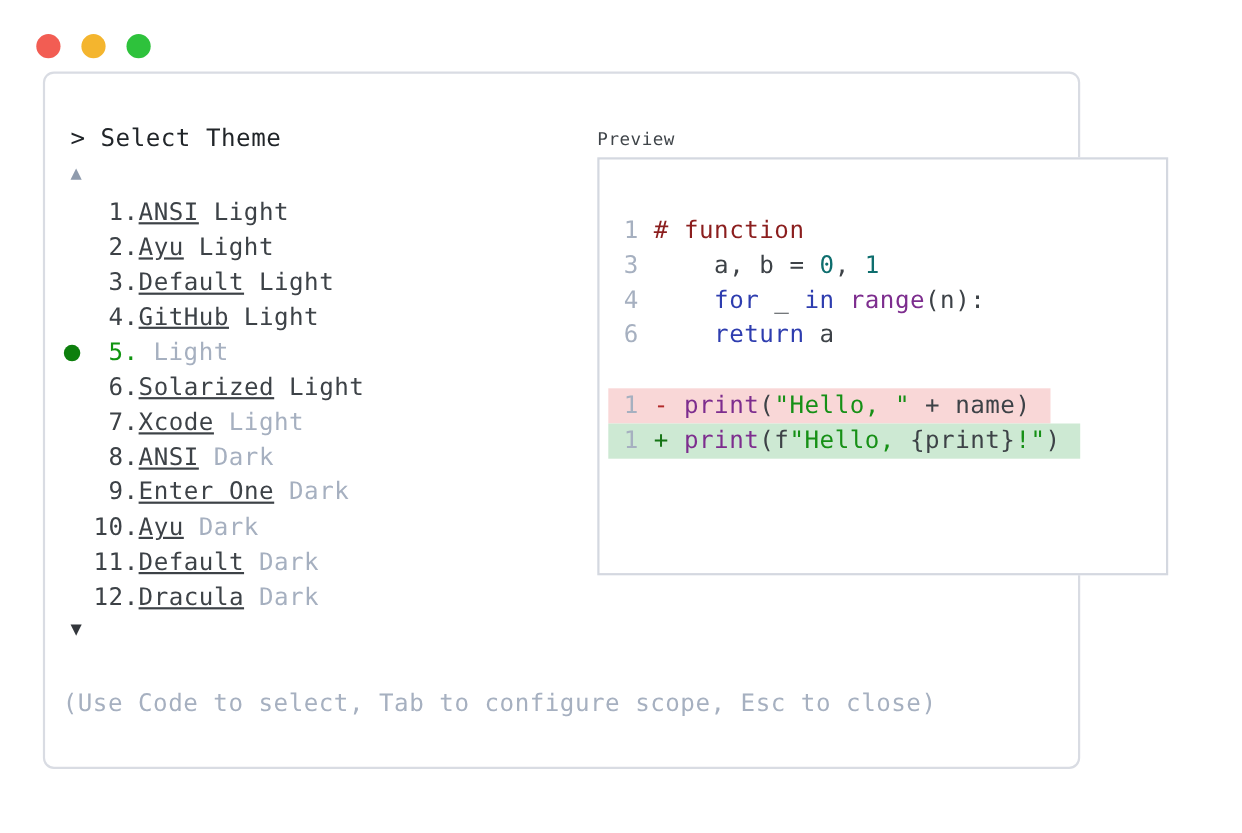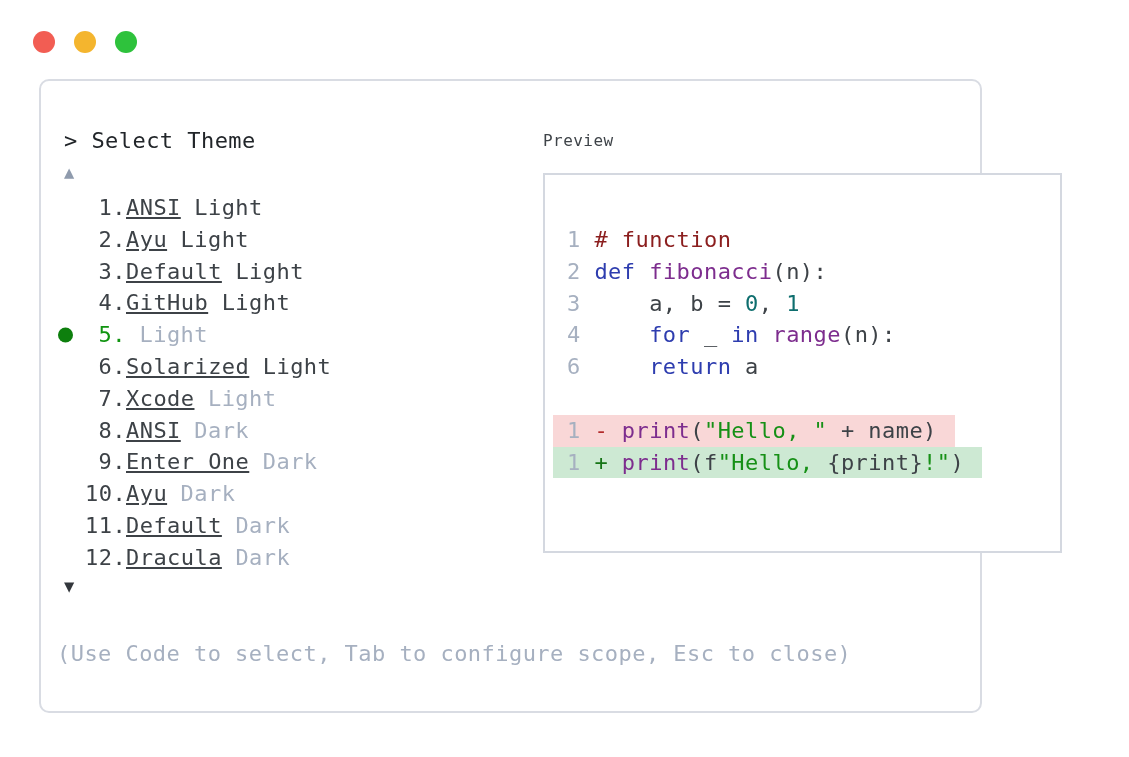--- a/index.html
+++ b/index.html
@@ -16,21 +16,21 @@
   }
   *{box-sizing:border-box;}
   html,body{margin:0;padding:0;}
   body{
     width:1129px;height:757px;background:#ffffff;overflow:hidden;position:relative;
     font-family:"DejaVu Sans Mono","Liberation Mono",monospace;
   }
   .titlebar{position:absolute;left:33px;top:31px;display:flex;gap:19px;}
   .light{width:22px;height:22px;border-radius:50%;}
   .mainbox{
-    position:absolute;left:39px;top:79px;width:943px;height:634px;
+    position:absolute;left:39px;top:65px;width:943px;height:634px;
     border:2px solid var(--border);border-radius:10px;background:#fff;
   }
   .content{display:flex;padding:44px 0 0 23px;}
   .left{width:479px;flex:none;}
   .right{flex:1;}
   .mono{font-family:"DejaVu Sans Mono","Liberation Mono",monospace;letter-spacing:0.45px;}
   .prompt{font-size:22px;line-height:32px;height:32px;color:var(--title);white-space:pre;}
   .scroll-up{height:35px;line-height:30px;font-size:17px;color:#8f9bad;}
   .scroll-down{height:30px;line-height:24px;font-size:17px;color:#33373c;}
   .theme-list{list-style:none;margin:0;padding:0;}
@@ -40,21 +40,21 @@
   .bullet{position:absolute;left:0;top:50%;transform:translateY(-50%);
     width:15px;height:15px;border-radius:50%;background:var(--bullet-green);}
   .num{width:41px;flex:none;text-align:right;white-space:pre;}
   .name{margin-left:0;white-space:pre;text-decoration:underline;}
   .variant{margin-left:13.5px;white-space:pre;}
   .variant.muted{color:var(--muted);}
   .theme-item.selected .num,.theme-item.selected .name{color:var(--sel-green);}
   .hint{margin:36px 0 0 16px;font-size:22px;line-height:28px;color:var(--muted);
     letter-spacing:0.45px;white-space:pre;}
   .preview-title{font-size:16px;line-height:32px;height:32px;color:#3f4449;letter-spacing:0.45px;}
-  .preview-box{margin-top:16px;width:519px;height:380px;border:2px solid var(--preview-border);
+  .preview-box{width:519px;height:380px;border:2px solid var(--preview-border);
     background:#fff;padding:49px 0 14px 22px;overflow:hidden;}
   .code-line{height:31.8px;line-height:31.8px;font-size:22px;white-space:pre;color:var(--t-pl);}
   .linebg{display:inline-block;padding:0 18px 0 14px;margin-left:-14px;height:100%;}
   .linebg.del{background:var(--bg-del);}
   .linebg.ins{background:var(--bg-ins);}
   .t-ln{color:var(--t-ln);} .t-com{color:var(--t-com);} .t-kw{color:var(--t-kw);}
   .t-fn{color:var(--t-fn);} .t-num{color:var(--t-num);} .t-str{color:var(--t-str);}
   .t-pl{color:var(--t-pl);} .t-del{color:var(--t-del);} .t-ins{color:var(--t-ins);}
 </style>
 </head>
@@ -84,21 +84,20 @@
           <li class="theme-item mono"><span class="bullet-col"></span><span class="num">10.</span><span class="name">Ayu</span><span class="variant muted">Dark</span></li>
           <li class="theme-item mono"><span class="bullet-col"></span><span class="num">11.</span><span class="name">Default</span><span class="variant muted">Dark</span></li>
           <li class="theme-item mono"><span class="bullet-col"></span><span class="num">12.</span><span class="name">Dracula</span><span class="variant muted">Dark</span></li>
         </ul>
       <div class="scroll-down">▼</div>
     </div>
     <div class="right">
       <div class="preview-title mono">Preview</div>
       <div class="preview-box" id="preview-box">
           <div class="code-line mono"><span class="t-ln">1 </span><span class="t-com"># function</span></div>
-          <div class="code-line mono"><span class="t-ln">2 </span><span class="t-kw">def</span><span class="t-pl"> </span><span class="t-fn">fibonacci</span><span class="t-pl">(n):</span></div>
           <div class="code-line mono"><span class="t-ln">3 </span><span class="t-pl">    a, b = </span><span class="t-num">0</span><span class="t-pl">, </span><span class="t-num">1</span></div>
           <div class="code-line mono"><span class="t-ln">4 </span><span class="t-pl">    </span><span class="t-kw">for</span><span class="t-pl"> _ </span><span class="t-kw">in</span><span class="t-pl"> </span><span class="t-fn">range</span><span class="t-pl">(n):</span></div>
           <div class="code-line mono"><span class="t-ln">6 </span><span class="t-pl">    </span><span class="t-kw">return</span><span class="t-pl"> a</span></div>
           <div class="code-line mono">&nbsp;</div>
           <div class="code-line mono"><span class="linebg del"><span class="t-ln">1 </span><span class="t-del">-</span><span class="t-pl"> </span><span class="t-fn">print</span><span class="t-pl">(</span><span class="t-str">"Hello, "</span><span class="t-pl"> + name)</span></span></div>
           <div class="code-line mono"><span class="linebg ins"><span class="t-ln">1 </span><span class="t-ins">+</span><span class="t-pl"> </span><span class="t-fn">print</span><span class="t-pl">(f</span><span class="t-str">"Hello, </span><span class="t-pl">{print}</span><span class="t-str">!"</span><span class="t-pl">)</span></span></div>
         </div>
     </div>
   </div>
   <div class="hint mono">(Use Code to select, Tab to configure scope, Esc to close)</div>

